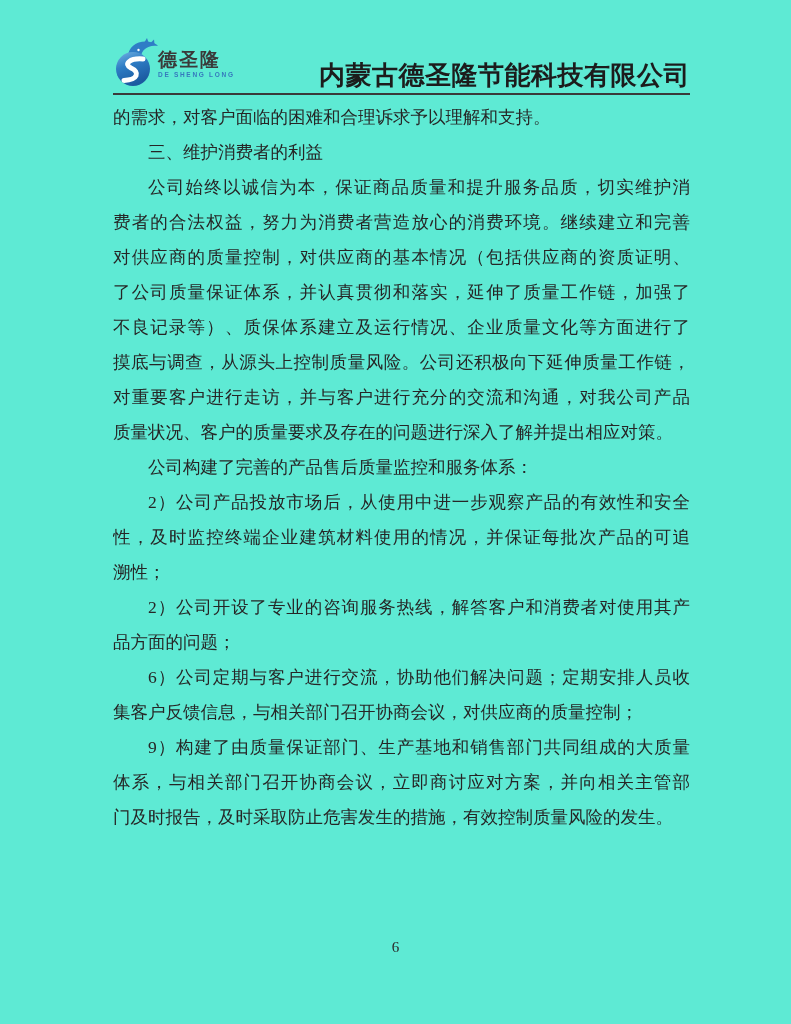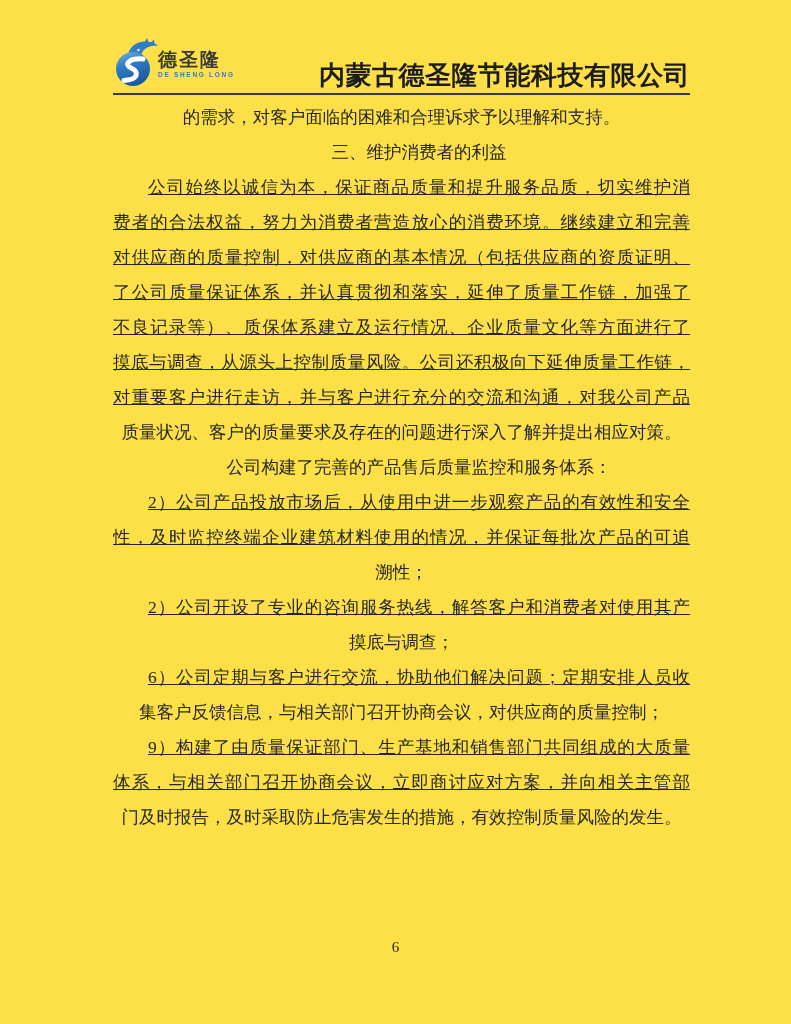--- a/index.html
+++ b/index.html
@@ -1,21 +1,21 @@
 <!DOCTYPE html>
 <html><head>
 <meta charset="utf-8">
 <style>
   html, body { margin: 0; padding: 0; background: #8a8a8a; }
   .page {
     position: relative;
     width: 791px;
     height: 1024px;
     margin: 0 auto;
-    background: #fde047;
+    background: #5eead4;
     overflow: hidden;
     font-family: "Liberation Serif", "DejaVu Serif", serif;
     color: #262626;
   }
 
   
   .header { position: absolute; top: 0; left: 0; right: 0; height: 100px; }
   .logo-icon { position: absolute; left: 114px; top: 36px; width: 48px; height: 54px; }
   .brand-text { position: absolute; left: 158px; top: 49px; }
   .brand-cn {
@@ -38,23 +38,23 @@
     background: #3a3a3a;
   }
 
   
   .doc-body {
     position: absolute; top: 100px; left: 113px; width: 577px;
   }
   .line {
     height: 35px; line-height: 35px; font-size: 17.5px;
     white-space: normal; overflow: hidden;
-    text-align: center; color: #262626;
+    text-align: left; color: #262626;
   }
-  .line.fill { text-align: justify; text-align-last: justify; text-decoration: underline; }
+  .line.fill { text-align: justify; text-align-last: justify; }
   .line.indent { text-indent: 2em; }
 
   
   .footer { position: absolute; top: 938px; left: 0; width: 100%; text-align: center; }
   .page-number { font-size: 15px; color: #2a2a2a; }
 </style>
 </head>
 <body>
 
 <div class="page">
@@ -101,21 +101,21 @@
       <div class="line fill">了公司质量保证体系，并认真贯彻和落实，延伸了质量工作链，加强了</div>
       <div class="line fill">不良记录等）、质保体系建立及运行情况、企业质量文化等方面进行了</div>
       <div class="line fill">摸底与调查，从源头上控制质量风险。公司还积极向下延伸质量工作链，</div>
       <div class="line fill">对重要客户进行走访，并与客户进行充分的交流和沟通，对我公司产品</div>
       <div class="line">质量状况、客户的质量要求及存在的问题进行深入了解并提出相应对策。</div>
       <div class="line indent">公司构建了完善的产品售后质量监控和服务体系：</div>
       <div class="line indent fill">2）公司产品投放市场后，从使用中进一步观察产品的有效性和安全</div>
       <div class="line fill">性，及时监控终端企业建筑材料使用的情况，并保证每批次产品的可追</div>
       <div class="line">溯性；</div>
       <div class="line indent fill">2）公司开设了专业的咨询服务热线，解答客户和消费者对使用其产</div>
-      <div class="line">摸底与调查；</div>
+      <div class="line">品方面的问题；</div>
       <div class="line indent fill">6）公司定期与客户进行交流，协助他们解决问题；定期安排人员收</div>
       <div class="line">集客户反馈信息，与相关部门召开协商会议，对供应商的质量控制；</div>
       <div class="line indent fill">9）构建了由质量保证部门、生产基地和销售部门共同组成的大质量</div>
       <div class="line fill">体系，与相关部门召开协商会议，立即商讨应对方案，并向相关主管部</div>
       <div class="line">门及时报告，及时采取防止危害发生的措施，有效控制质量风险的发生。</div>
     </div>
 
   <div class="footer">
     <span class="page-number">6</span>
   </div>

